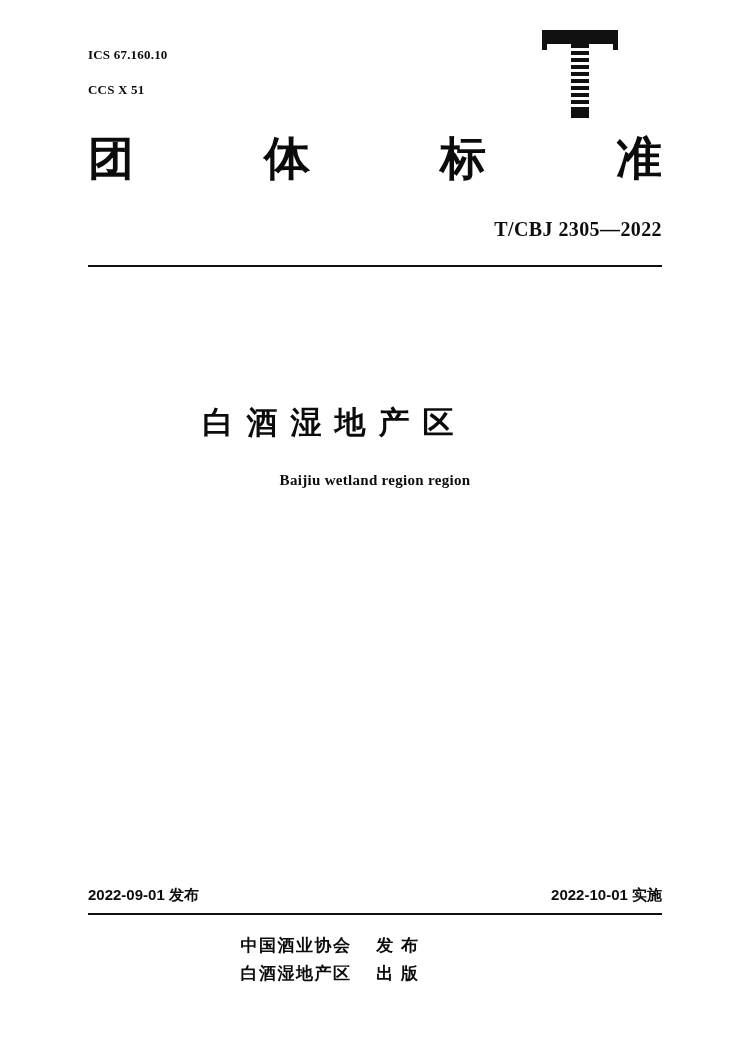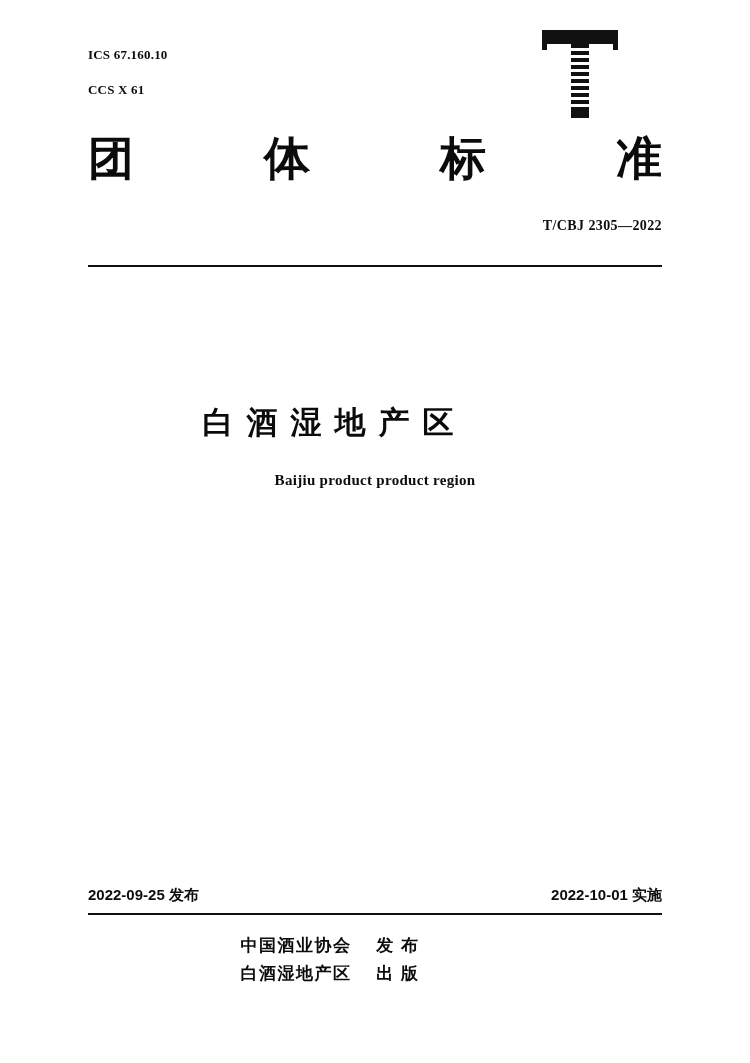--- a/index.html
+++ b/index.html
@@ -74,21 +74,21 @@
     font-weight: 700;
     color: #0b0b0b;
     line-height: 1;
   }
 
   .std-number {
     position: absolute;
     right: 88px;
     top: 218px;
     font-family: "Liberation Serif", serif;
-    font-size: 14px;
+    font-size: 20px;
     font-weight: bold;
     letter-spacing: 0.4px;
     color: #0d0d0d;
     white-space: nowrap;
   }
 
   .rule-top {
     position: absolute;
     left: 88px;
     top: 265px;
@@ -172,21 +172,21 @@
     letter-spacing: 1.5px;
   }
 </style>
 </head>
 <body>
 
 <div class="page">
 
   <div class="codes">
     <div class="code-line">ICS 67.160.10</div>
-    <div class="code-line">CCS X 61</div>
+    <div class="code-line">CCS X 51</div>
   </div>
 
   <div class="logo-wrap">
     <svg class="logo-t" viewBox="0 0 120 96" xmlns="http://www.w3.org/2000/svg">
 
       <rect x="22" y="6" width="76" height="14" fill="#111111"></rect>
 
       <rect x="51" y="20" width="18" height="74" fill="#111111"></rect>
       <g fill="#ffffff">
         <rect x="51" y="24" width="18" height="3"></rect>
@@ -210,24 +210,24 @@
     <span class="band-char">体</span>
     <span class="band-char">标</span>
     <span class="band-char">准</span>
   </div>
 
   <div class="std-number">T/CBJ 2305—2022</div>
 
   <div class="rule-top"></div>
 
   <div class="subject-cn">白酒湿地产区</div>
-  <div class="subject-en">Baijiu product product region</div>
+  <div class="subject-en">Baijiu wetland region region</div>
 
   <div class="rule-bottom"></div>
-  <div class="date-left">2022-09-25 发布</div>
+  <div class="date-left">2022-09-01 发布</div>
   <div class="date-right">2022-10-01 实施</div>
 
   <div class="publisher">
     <div class="pub-line">中国酒业协会    发 布</div>
     <div class="pub-line">白酒湿地产区    出 版</div>
   </div>
 
 </div>
 
 </body></html>

